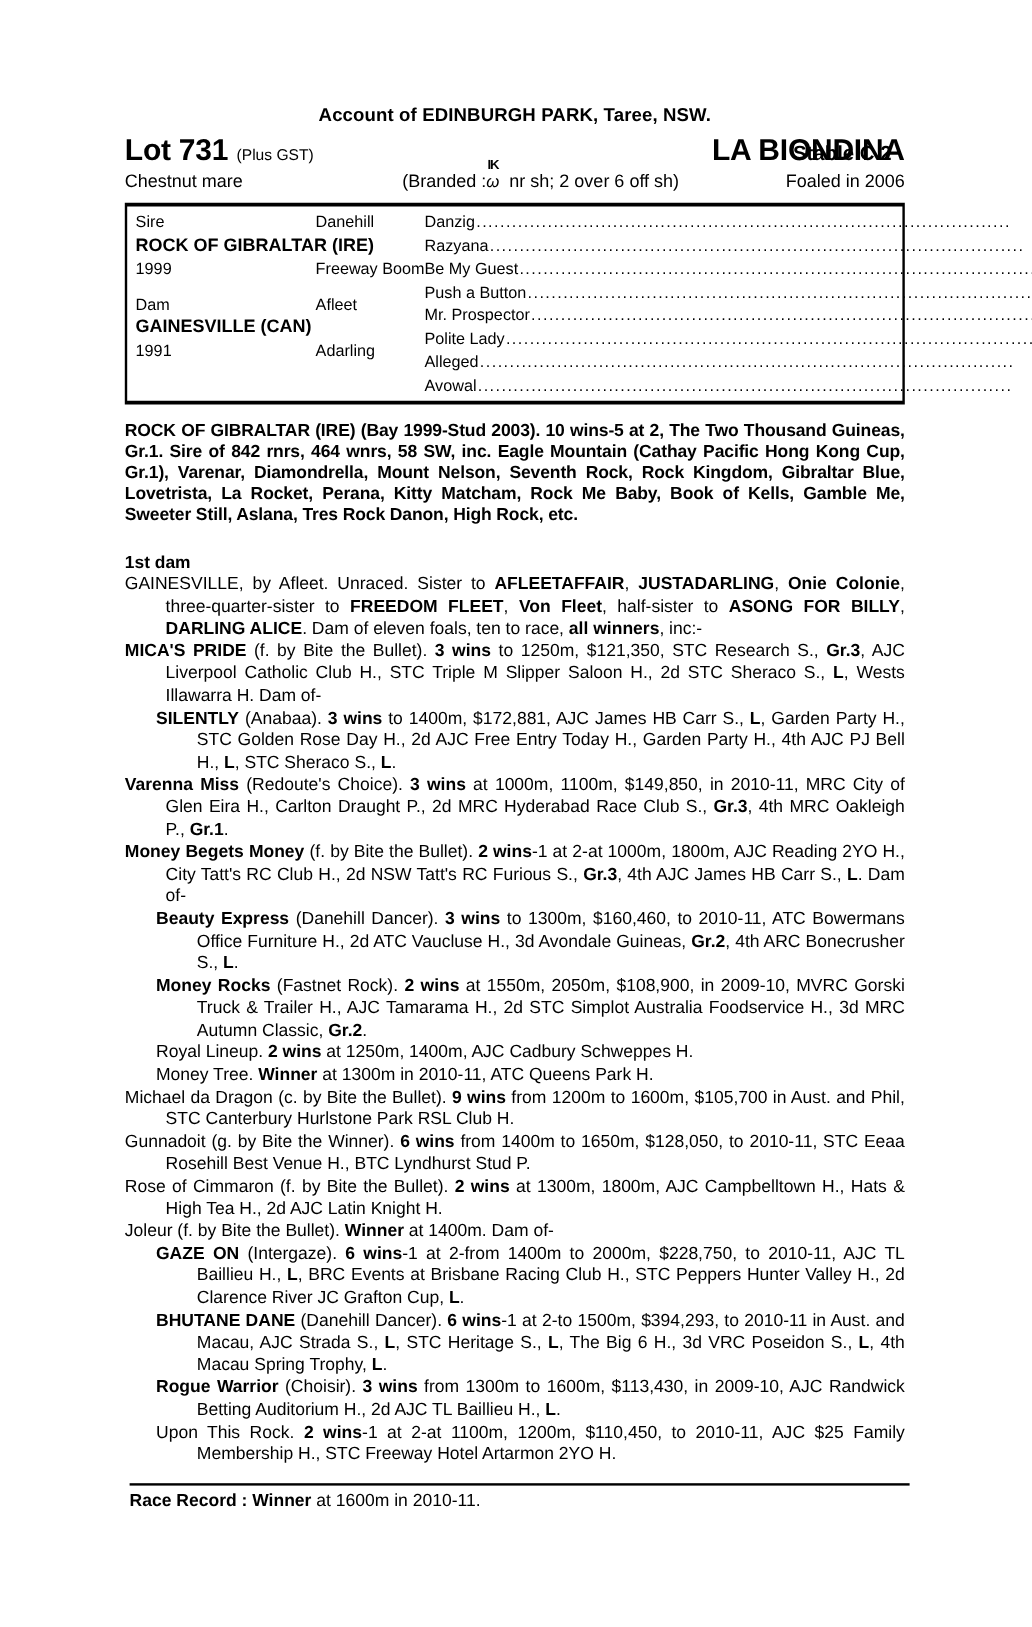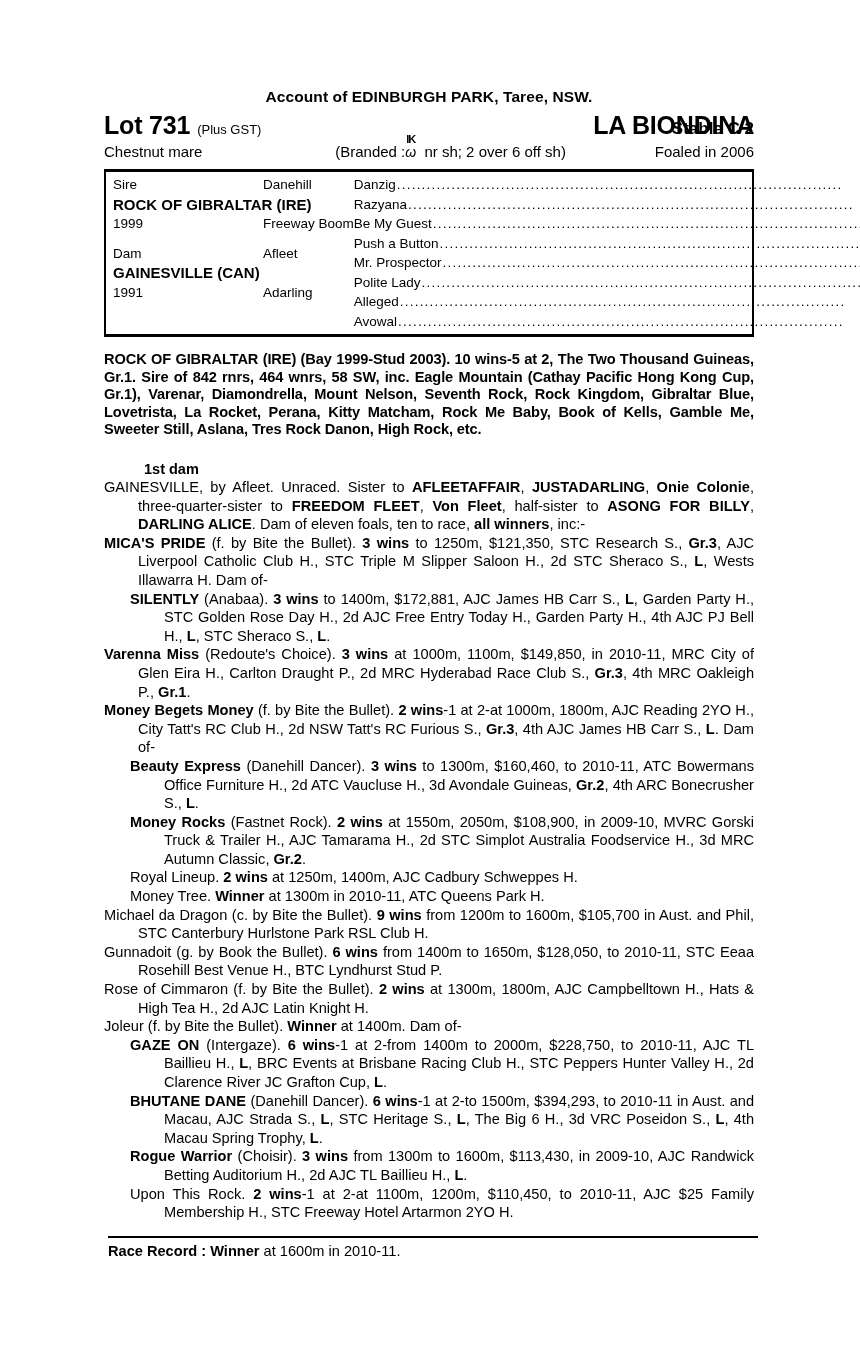--- a/index.html
+++ b/index.html
@@ -34,21 +34,21 @@
     font-weight: bold;
     font-size: 15.5px;
     letter-spacing: 0.1px;
     margin: 0 0 6px 0;
     line-height: 1.1;
   }
   .lotline {
     display: flex;
     align-items: baseline;
     justify-content: space-between;
-    margin: 0 0 4px 0;
+    margin: 0 11px 4px 0;
     height: 28px;
   }
   .lot-left {
     display: flex;
     align-items: baseline;
     white-space: nowrap;
   }
   .lot-no {
     font-weight: bold;
     font-size: 25px;
@@ -177,21 +177,20 @@
     text-align: justify;
     margin: 0 0 22px 0;
     letter-spacing: -0.1px;
   }
 
   
   .damhead {
     font-weight: bold;
     font-size: 14.5px;
     margin-bottom: 1px;
-    margin-left: 40px;
   }
   p.e {
     margin: 0;
     font-size: 14.6px;
     line-height: 18.6px;
     text-align: justify;
     text-justify: inter-word;
   }
   p.e.i1 { padding-left: 34px; text-indent: -34px; }
   p.e.i2 { padding-left: 60px; text-indent: -34px; }
@@ -301,21 +300,21 @@
     <div id="progeny-list">
         <p class="e i1"><span class="b">MICA'S PRIDE</span><span> (f. by Bite the Bullet). </span><span class="b">3 wins</span><span> to 1250m, $121,350, STC Research S., </span><span class="b">Gr.3</span><span>, AJC Liverpool Catholic Club H., STC Triple M Slipper Saloon H., 2d STC Sheraco S., </span><span class="b">L</span><span>, Wests Illawarra H. Dam of-</span></p>
         <p class="e i2"><span class="b">SILENTLY</span><span> (Anabaa). </span><span class="b">3 wins</span><span> to 1400m, $172,881, AJC James HB Carr S., </span><span class="b">L</span><span>, Garden Party H., STC Golden Rose Day H., 2d AJC Free Entry Today H., Garden Party H., 4th AJC PJ Bell H., </span><span class="b">L</span><span>, STC Sheraco S., </span><span class="b">L</span><span>.</span></p>
         <p class="e i1"><span class="b">Varenna Miss</span><span> (Redoute's Choice). </span><span class="b">3 wins</span><span> at 1000m, 1100m, $149,850, in 2010-11, MRC City of Glen Eira H., Carlton Draught P., 2d MRC Hyderabad Race Club S., </span><span class="b">Gr.3</span><span>, 4th MRC Oakleigh P., </span><span class="b">Gr.1</span><span>.</span></p>
         <p class="e i1"><span class="b">Money Begets Money</span><span> (f. by Bite the Bullet). </span><span class="b">2 wins</span><span>-1 at 2-at 1000m, 1800m, AJC Reading 2YO H., City Tatt's RC Club H., 2d NSW Tatt's RC Furious S., </span><span class="b">Gr.3</span><span>, 4th AJC James HB Carr S., </span><span class="b">L</span><span>. Dam of-</span></p>
         <p class="e i2"><span class="b">Beauty Express</span><span> (Danehill Dancer). </span><span class="b">3 wins</span><span> to 1300m, $160,460, to 2010-11, ATC Bowermans Office Furniture H., 2d ATC Vaucluse H., 3d Avondale Guineas, </span><span class="b">Gr.2</span><span>, 4th ARC Bonecrusher S., </span><span class="b">L</span><span>.</span></p>
         <p class="e i2"><span class="b">Money Rocks</span><span> (Fastnet Rock). </span><span class="b">2 wins</span><span> at 1550m, 2050m, $108,900, in 2009-10, MVRC Gorski Truck &amp; Trailer H., AJC Tamarama H., 2d STC Simplot Australia Foodservice H., 3d MRC Autumn Classic, </span><span class="b">Gr.2</span><span>.</span></p>
         <p class="e i2"><span>Royal Lineup. </span><span class="b">2 wins</span><span> at 1250m, 1400m, AJC Cadbury Schweppes H.</span></p>
         <p class="e i2"><span>Money Tree. </span><span class="b">Winner</span><span> at 1300m in 2010-11, ATC Queens Park H.</span></p>
         <p class="e i1"><span>Michael da Dragon (c. by Bite the Bullet). </span><span class="b">9 wins</span><span> from 1200m to 1600m, $105,700 in Aust. and Phil, STC Canterbury Hurlstone Park RSL Club H.</span></p>
-        <p class="e i1"><span>Gunnadoit (g. by Book the Bullet). </span><span class="b">6 wins</span><span> from 1400m to 1650m, $128,050, to 2010-11, STC Eeaa Rosehill Best Venue H., BTC Lyndhurst Stud P.</span></p>
+        <p class="e i1"><span>Gunnadoit (g. by Bite the Winner). </span><span class="b">6 wins</span><span> from 1400m to 1650m, $128,050, to 2010-11, STC Eeaa Rosehill Best Venue H., BTC Lyndhurst Stud P.</span></p>
         <p class="e i1"><span>Rose of Cimmaron (f. by Bite the Bullet). </span><span class="b">2 wins</span><span> at 1300m, 1800m, AJC Campbelltown H., Hats &amp; High Tea H., 2d AJC Latin Knight H.</span></p>
         <p class="e i1"><span>Joleur (f. by Bite the Bullet). </span><span class="b">Winner</span><span> at 1400m. Dam of-</span></p>
         <p class="e i2"><span class="b">GAZE ON</span><span> (Intergaze). </span><span class="b">6 wins</span><span>-1 at 2-from 1400m to 2000m, $228,750, to 2010-11, AJC TL Baillieu H., </span><span class="b">L</span><span>, BRC Events at Brisbane Racing Club H., STC Peppers Hunter Valley H., 2d Clarence River JC Grafton Cup, </span><span class="b">L</span><span>.</span></p>
         <p class="e i2"><span class="b">BHUTANE DANE</span><span> (Danehill Dancer). </span><span class="b">6 wins</span><span>-1 at 2-to 1500m, $394,293, to 2010-11 in Aust. and Macau, AJC Strada S., </span><span class="b">L</span><span>, STC Heritage S., </span><span class="b">L</span><span>, The Big 6 H., 3d VRC Poseidon S., </span><span class="b">L</span><span>, 4th Macau Spring Trophy, </span><span class="b">L</span><span>.</span></p>
         <p class="e i2"><span class="b">Rogue Warrior</span><span> (Choisir). </span><span class="b">3 wins</span><span> from 1300m to 1600m, $113,430, in 2009-10, AJC Randwick Betting Auditorium H., 2d AJC TL Baillieu H., </span><span class="b">L</span><span>.</span></p>
         <p class="e i2"><span>Upon This Rock. </span><span class="b">2 wins</span><span>-1 at 2-at 1100m, 1200m, $110,450, to 2010-11, AJC $25 Family Membership H., STC Freeway Hotel Artarmon 2YO H.</span></p>
       </div>
 
   </div>
 

